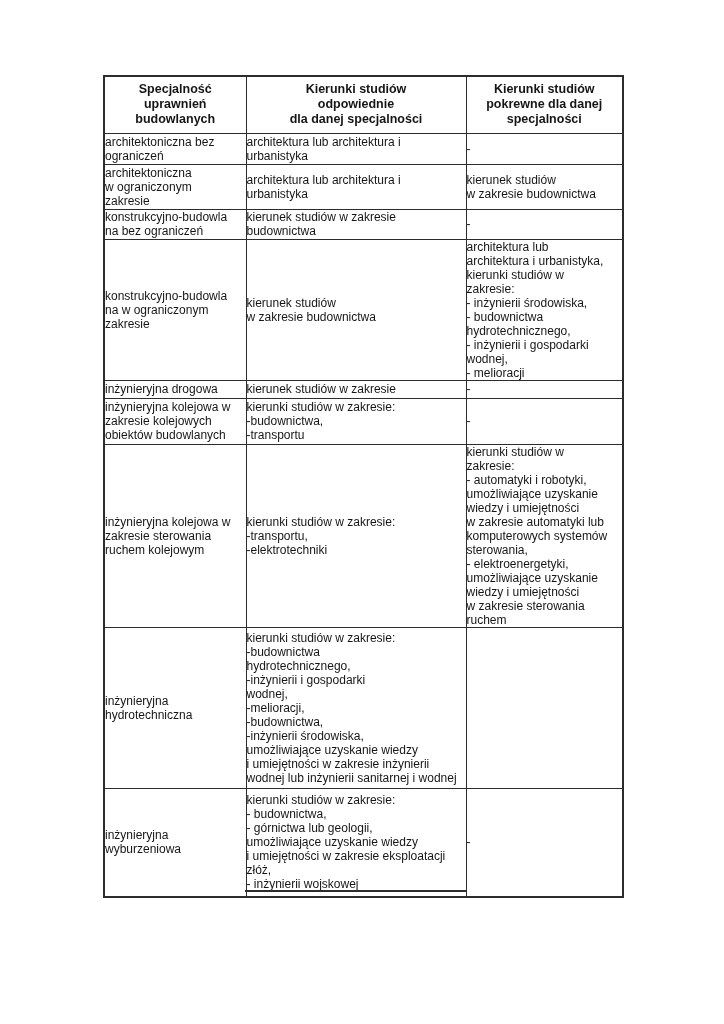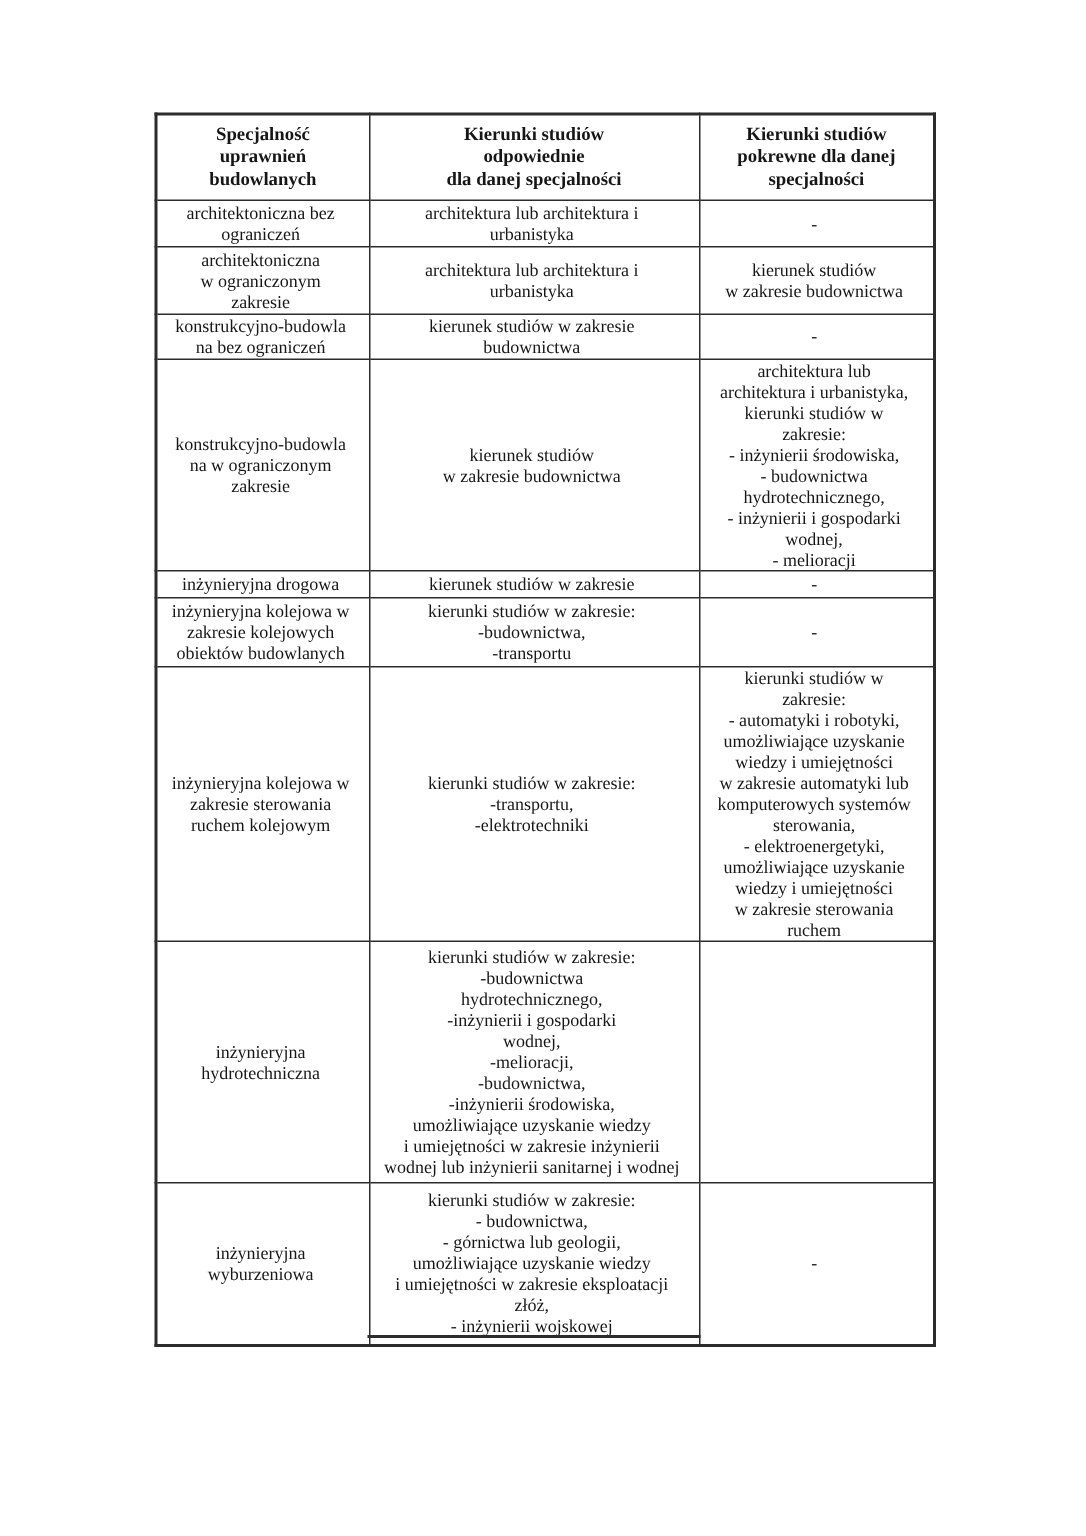--- a/index.html
+++ b/index.html
@@ -11,21 +11,20 @@
     width: 724px;
     height: 1024px;
     position: relative;
     font-family: "Liberation Sans", sans-serif;
     color: #161616;
   }
   .page {
     position: absolute;
     inset: 0;
     background: #ffffff;
-    font-family: Liberation Serif, serif;
   }
   .table-wrap {
     position: absolute;
     left: 103px;
     top: 75px;
   }
   table.spec-table {
     border-collapse: collapse;
     table-layout: fixed;
     width: 519px;
@@ -45,21 +44,21 @@
     font-size: 12.5px;
     line-height: 15px;
     font-weight: bold;
     text-align: center;
     padding: 2px 3px;
   }
   .spec-table td {
     font-size: 12px;
     line-height: 14px;
     font-weight: normal;
-    text-align: center;
+    text-align: left;
     padding: 0 3px 0 0;
     margin-left: 36px;
   }
   tr.hdr  { height: 57px; }
   tr.tr-0 { height: 31px; }
   tr.tr-1 { height: 45px; }
   tr.tr-2 { height: 30px; }
   tr.tr-3 { height: 140px; }
   tr.tr-4 { height: 18px; }
   tr.tr-5 { height: 18px; }

